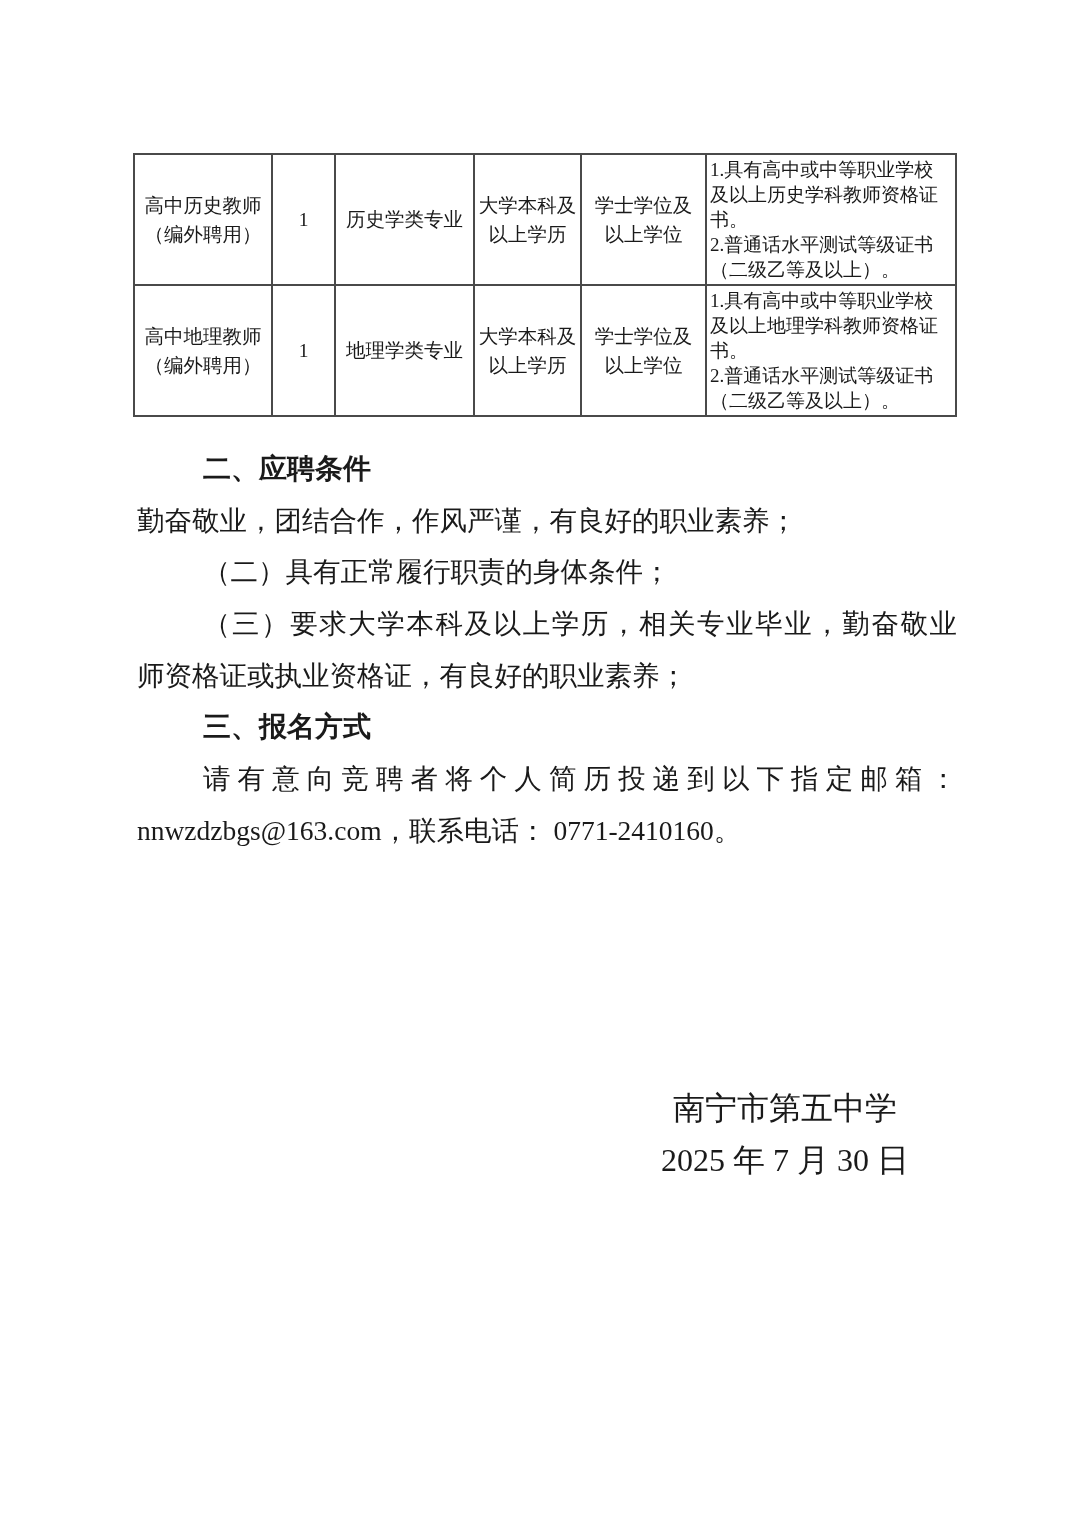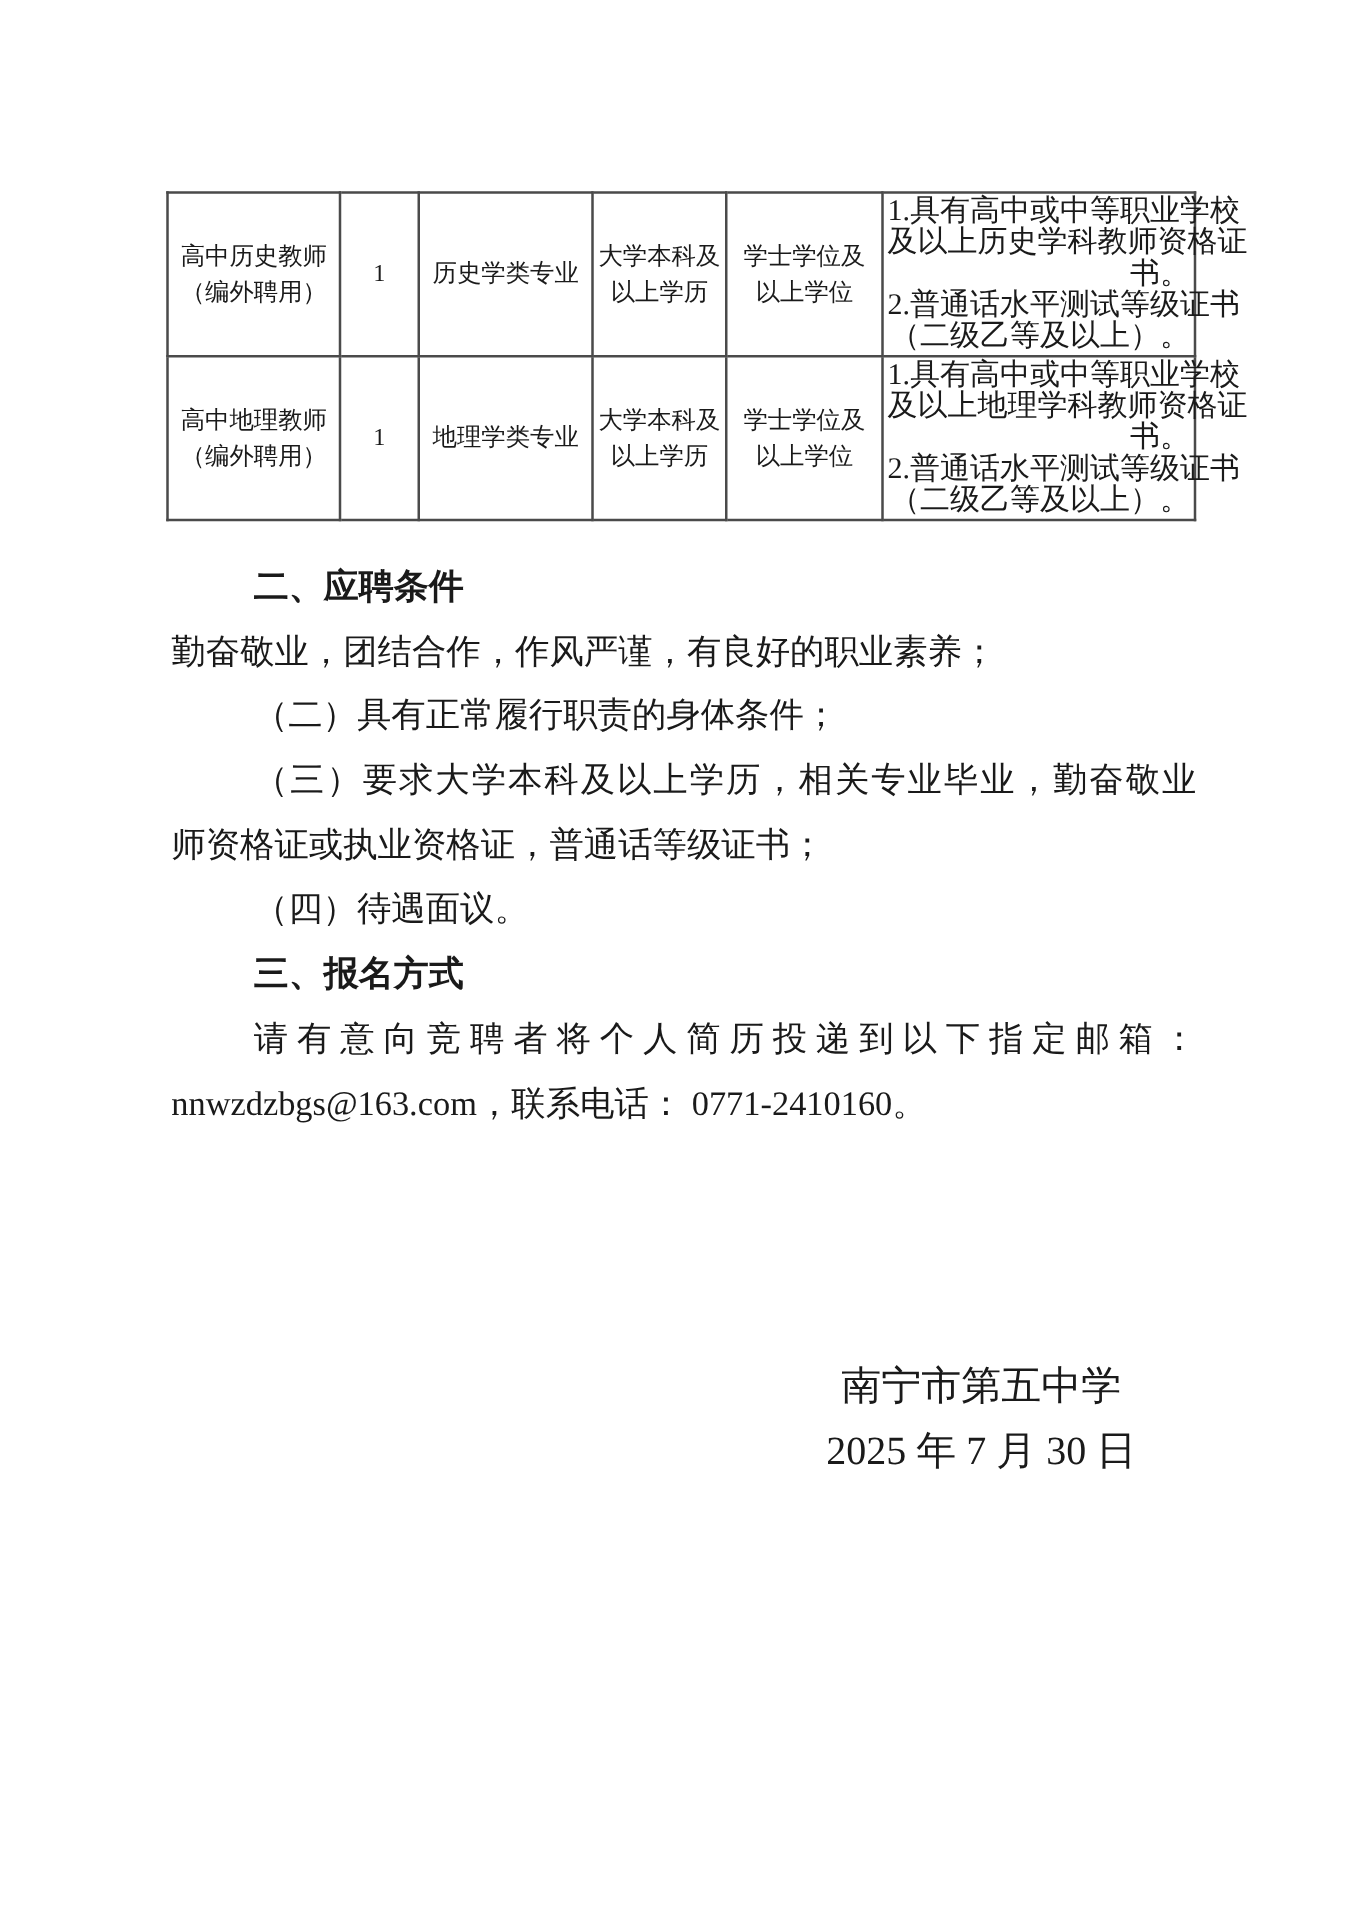--- a/index.html
+++ b/index.html
@@ -24,21 +24,21 @@
     table-layout: fixed;
   }
   table.recruit td {
     border: 2px solid #4a4a4a;
     vertical-align: middle;
     padding: 2px 3px;
   }
   table.recruit tr { height: 128px; }
   td.c { text-align: center; font-size: 19.5px; }
   td.c .tl { line-height: 29px; white-space: nowrap; }
-  td.req { text-align: right; font-size: 24px; }
+  td.req { text-align: left; font-size: 19px; }
   td.req .tl { line-height: 25px; white-space: nowrap; }
 
   
   .content {
     position: absolute;
     left: 137px;
     top: 443px;
     width: 820px;
     font-size: 27.5px;
   }
@@ -133,22 +133,21 @@
         </td>
       </tr>
     </tbody>
   </table>
 
   <div class="content">
     <div class="ln h">二、应聘条件</div>
     <div class="ln">勤奋敬业，团结合作，作风严谨，有良好的职业素养；</div>
     <div class="ln fi">（二）具有正常履行职责的身体条件；</div>
     <div class="ln fi jf">（三）要求大学本科及以上学历，相关专业毕业，勤奋敬业</div>
-    <div class="ln">师资格证或执业资格证，普通话等级证书；</div>
-    <div class="ln fi">（四）待遇面议。</div>
+    <div class="ln">师资格证或执业资格证，有良好的职业素养；</div>
     <div class="ln h">三、报名方式</div>
     <div class="ln fi jf">请有意向竞聘者将个人简历投递到以下指定邮箱：</div>
     <div class="ln">nnwzdzbgs@163.com，联系电话： 0771-2410160。</div>
   </div>
 
   <div class="sig">
     <div class="ln">南宁市第五中学</div>
     <div class="ln">2025 年 7 月 30 日</div>
   </div>
 

